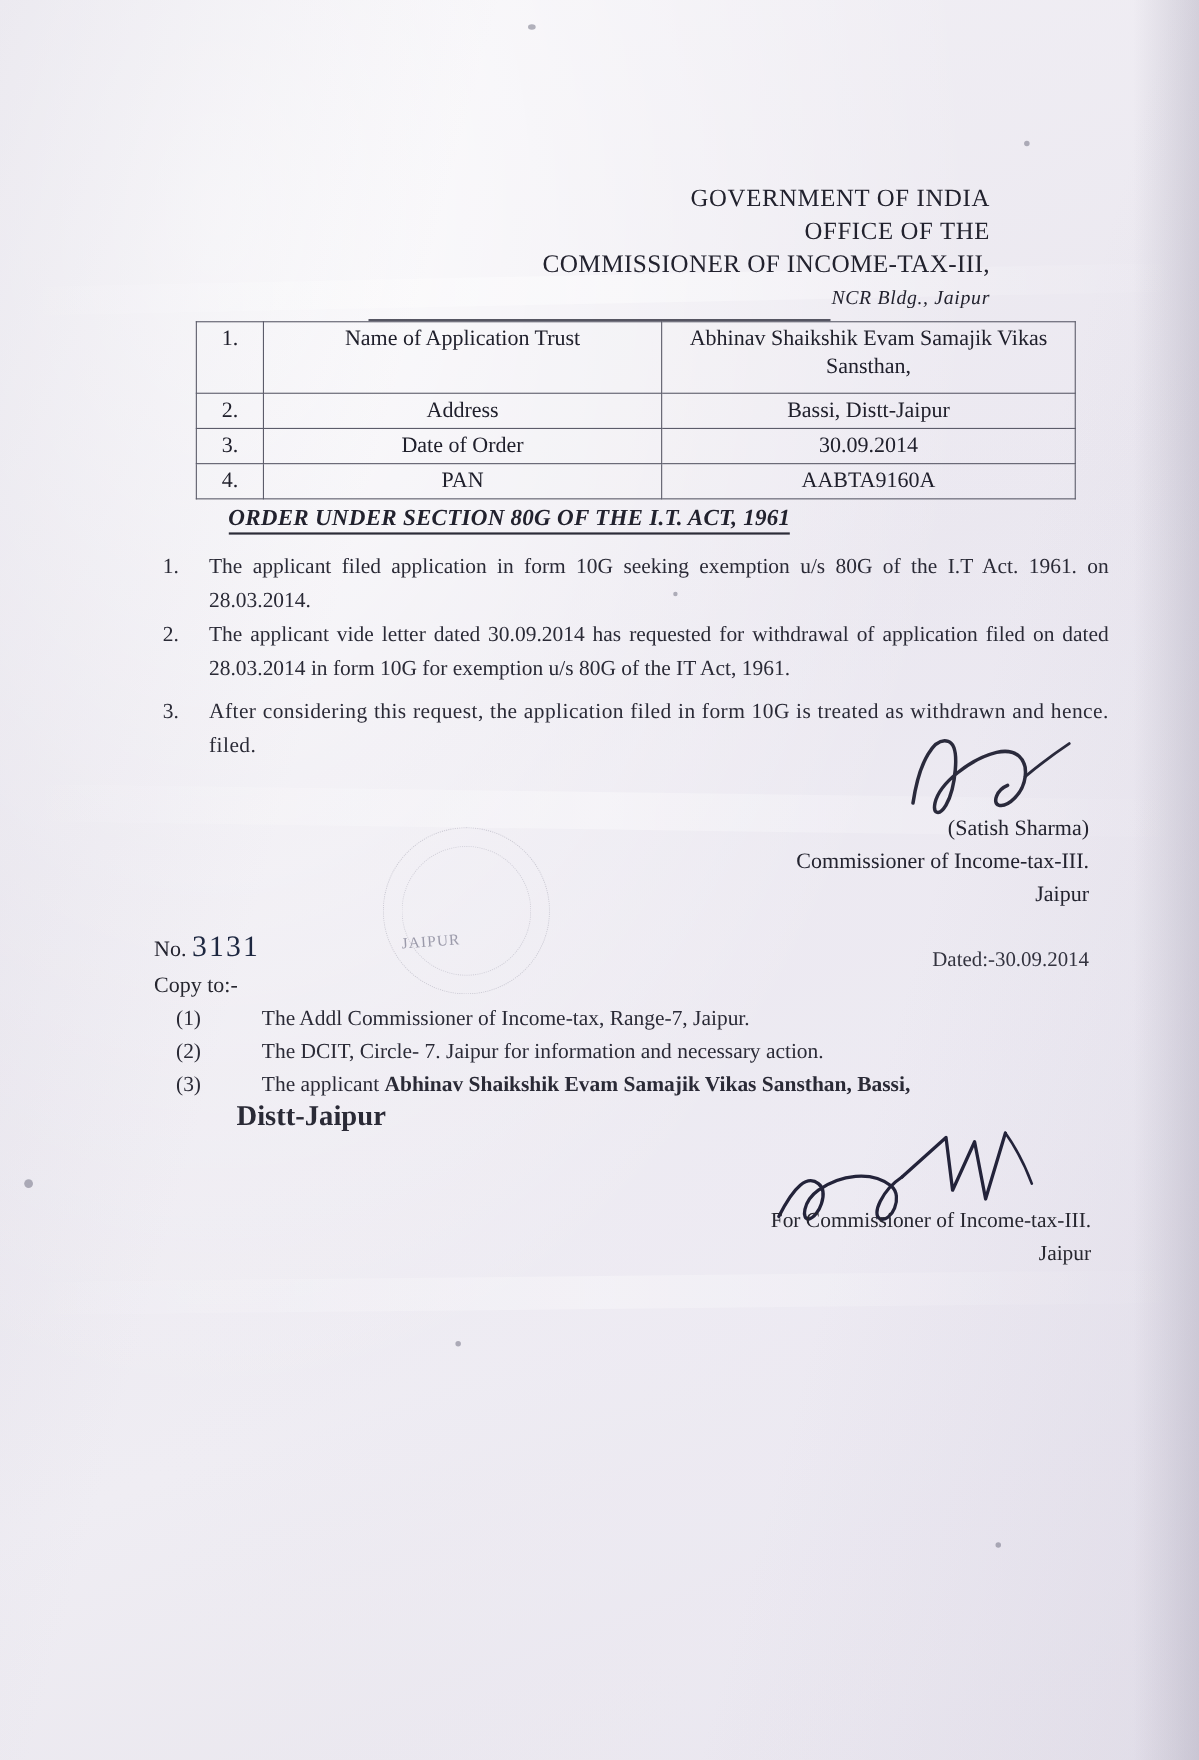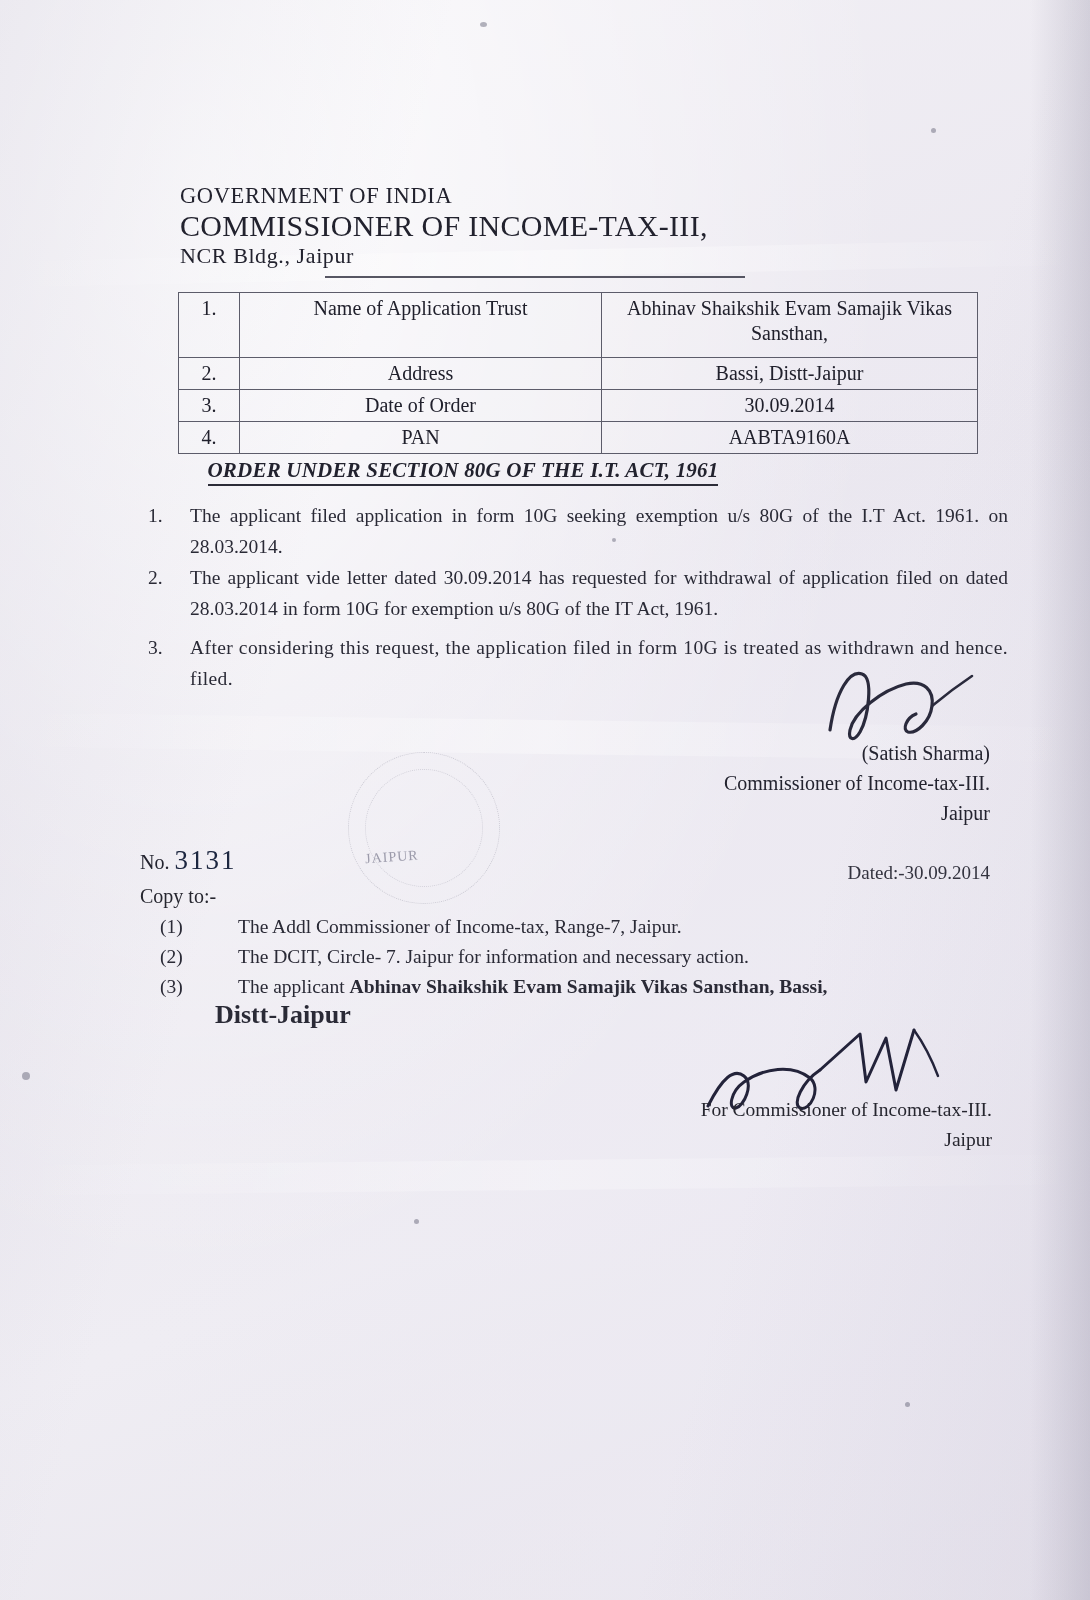--- a/index.html
+++ b/index.html
@@ -46,38 +46,37 @@
   .content {
     position: absolute;
     left: 0; top: 0;
     width: 1090px;
     height: 1600px;
   }
 
   
   .header {
     position: absolute;
-    left: 180px;
+    left: 190px;
     top: 165px;
     width: 710px;
-    text-align: left;
+    text-align: right;
     color: #22222e;
-    margin-top: 16px;
   }
   .header .line {
     font-size: 22px;
     letter-spacing: 0.6px;
     line-height: 30px;
     font-family: "Liberation Serif", serif;
     filter: blur(0.18px);
   }
   .header .l1 { font-size: 22.5px; }
   .header .l2 { font-size: 22.5px; }
-  .header .l3 { font-size: 30px; letter-spacing: 0.3px; }
-  .header .l4 { font-size: 22px; }
+  .header .l3 { font-size: 23px; letter-spacing: 0.3px; }
+  .header .l4 { font-size: 18px; font-style: italic; }
   .header .rule {
     margin: 5px auto 0;
     width: 420px;
     height: 2px;
     background: #3a3a48;
     opacity: .85;
   }
 
   
   .tbl {
@@ -279,20 +278,21 @@
   <div class="speck" style="left:931px; top:128px; width:5px; height:5px;"></div>
   <div class="speck" style="left:22px; top:1072px; width:8px; height:8px;"></div>
   <div class="speck" style="left:414px; top:1219px; width:5px; height:5px;"></div>
   <div class="speck" style="left:905px; top:1402px; width:5px; height:5px;"></div>
   <div class="speck" style="left:612px; top:538px; width:4px; height:4px;"></div>
 
   <div class="content">
 
     <div class="header">
       <div class="line l1">GOVERNMENT OF INDIA</div>
+      <div class="line l2">OFFICE OF THE</div>
       <div class="line l3">COMMISSIONER OF INCOME-TAX-III,</div>
       <div class="line l4">NCR Bldg., Jaipur</div>
       <div class="rule"></div>
     </div>
 
     <table class="tbl">
       <tbody>
           <tr class="r1">
         <td class="num">1.</td>
         <td class="lbl">Name of Application Trust</td>

